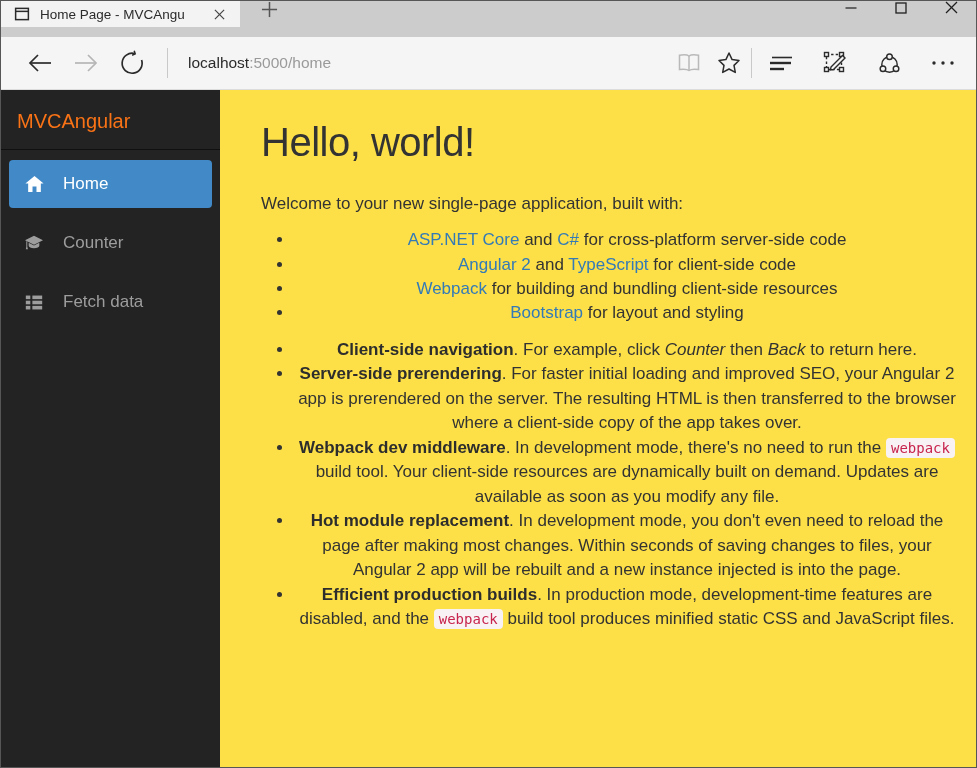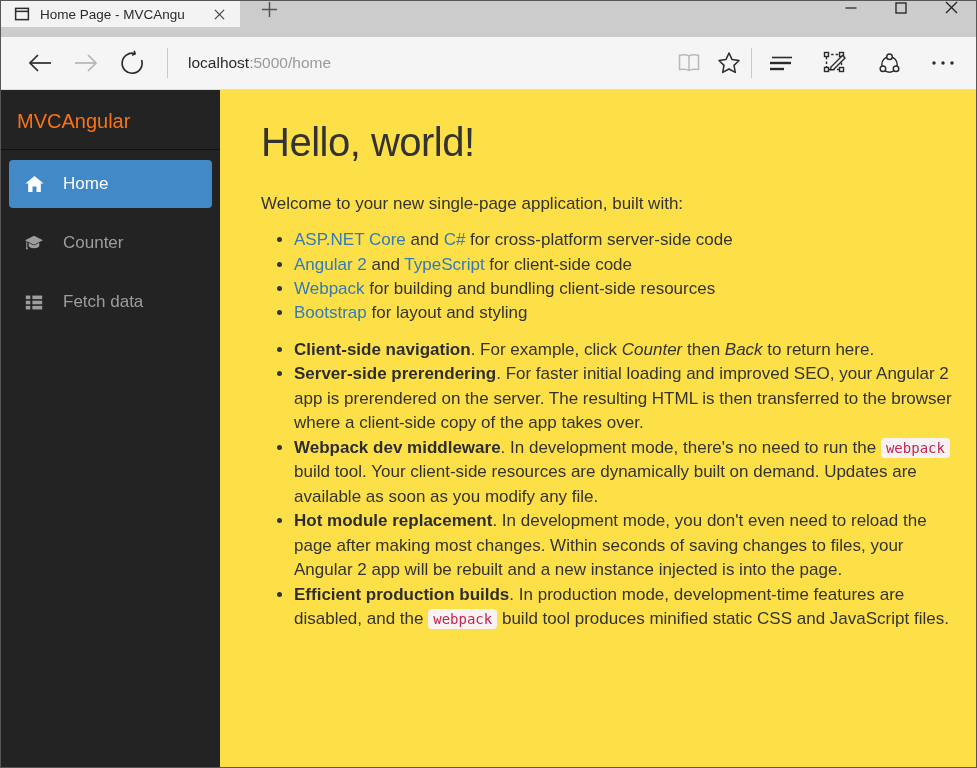--- a/index.html
+++ b/index.html
@@ -39,21 +39,21 @@
   .brand { color: #f97316; font-size: 20px; padding: 20px 16px 16px 16px; }
   .side-divider { border-top: 1px solid #101010; }
   .side-nav { list-style: none; padding: 10px 8px; }
   .side-item { height: 48px; display: flex; align-items: center; padding: 0 14px; margin-bottom: 11px; border-radius: 4px; color: #9d9d9d; font-size: 17px; cursor: pointer; }
   .side-item .side-icon { width: 22px; margin-right: 18px; display: flex; justify-content: center; }
   .side-item.active { background: #4189C7; color: #ffffff; }
 
   .main { flex: 1; background: #fde047; color: #333; padding: 12px 16px 0 41px; font-size: 17px; line-height: 1.44; overflow: hidden; }
   .main h1 { font-size: 40px; font-weight: 400; color: #333; margin: 12px 0 20px 0; letter-spacing: -0.5px; }
   .main p { margin: 0 0 12px 0; }
-  .main ul { margin: 0 0 12px 0; padding-left: 33px; }
+  .main ul { margin: 0 0 12px 0; padding-left: 33px; text-align: center; }
   .main ul li { margin: 0; }
   .features li { margin: 0; }
   .seg-link { color: #337ab7; text-decoration: none; cursor: pointer; }
   .main strong { font-weight: 700; color: #2d2d2d; }
   .code-chip { font-family: "DejaVu Sans Mono", "Liberation Mono", monospace; font-size: 14px; color: #c7254e; background: #f9f2f4; padding: 2px 5px; border-radius: 4px; }
 
   svg { display: block; }
 </style>
 </head>
 <body>

